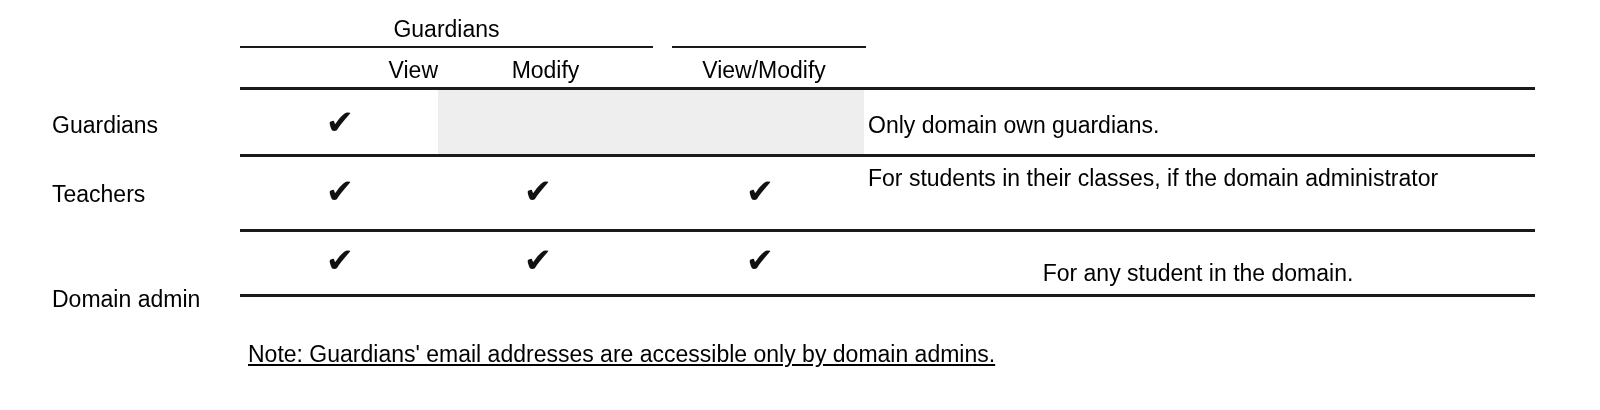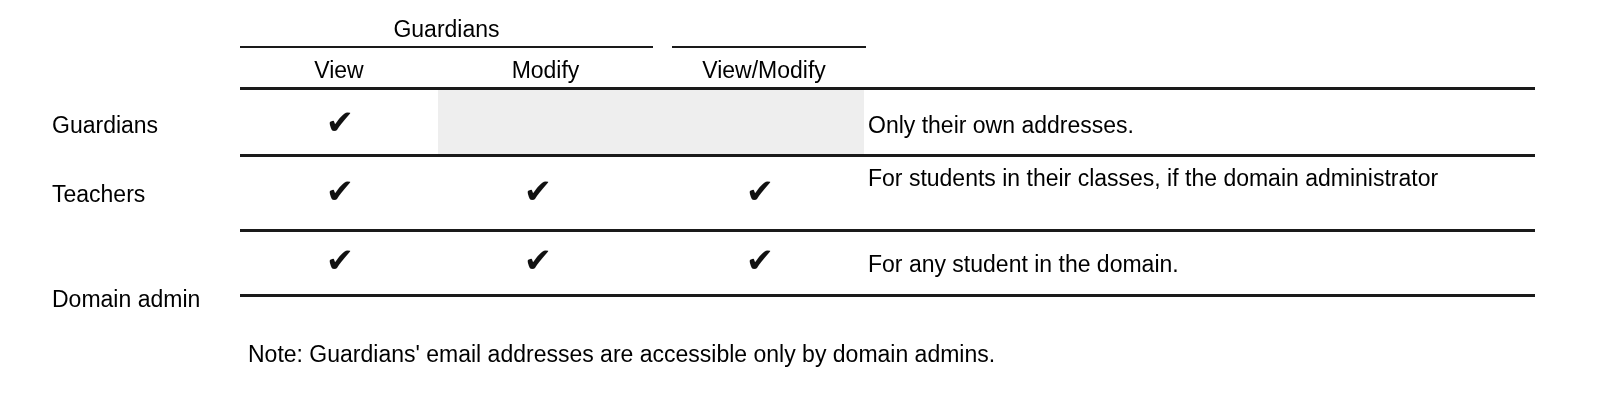--- a/index.html
+++ b/index.html
@@ -86,51 +86,52 @@
   .desc-line { display: block; white-space: nowrap; }
 
   
   .note {
     position: absolute;
     left: 248px;
     top: 340px;
     font-size: 23px;
     line-height: 28px;
     white-space: nowrap;
+    text-decoration: underline;
   }
 </style>
 </head>
 <body>
 
 <div class="permissions-figure">
 
   <div class="group-header" style="left:240px; top:16px; width:413px;">Guardians</div>
 
 
   <div class="rule thin" style="left:240px; top:46px; width:413px;"></div>
   <div class="rule thin" style="left:672px; top:46px; width:194px;"></div>
 
-  <div class="col-header" style="left:240px; top:57px; width:198px;">View</div>
+  <div class="col-header" style="left:240px; top:57px; width:198px;text-align:right;">View</div>
 
   <div class="col-header" style="left:438px; top:57px; width:215px;">Modify</div>
 
   <div class="col-header" style="left:662px; top:57px; width:204px;">View/Modify</div>
 
   <div class="rule" style="left:240px; top:87px; width:1295px;"></div>
 
   <div class="shaded-cell" style="left:438px; top:90px; width:426px; height:64px;"></div>
 
   <div class="row-label" style="top:111px;">Guardians</div>
 
   <div class="check" style="left:310px; top:105px;">✔</div>
   <div class="check" style="left:508px; top:105px;"></div>
   <div class="check" style="left:730px; top:105px;"></div>
 
   <div class="desc" style="top:110px;">
-    <span class="desc-line">Only their own addresses.</span>
+    <span class="desc-line">Only domain own guardians.</span>
   </div>
 
   <div class="rule" style="left:240px; top:154px; width:1295px;"></div>
 
   <div class="row-label" style="top:180px;text-align:right;">Teachers</div>
 
   <div class="check" style="left:310px; top:174px;">✔</div>
   <div class="check" style="left:508px; top:174px;">✔</div>
   <div class="check" style="left:730px; top:174px;">✔</div>
 
@@ -139,21 +140,21 @@
   </div>
 
   <div class="rule" style="left:240px; top:229px; width:1295px;"></div>
 
   <div class="row-label" style="top:249px;margin-top:36px;">Domain admin</div>
 
   <div class="check" style="left:310px; top:243px;">✔</div>
   <div class="check" style="left:508px; top:243px;">✔</div>
   <div class="check" style="left:730px; top:243px;">✔</div>
 
-  <div class="desc" style="top:249px;">
+  <div class="desc" style="top:258px;text-align:center;">
     <span class="desc-line">For any student in the domain.</span>
   </div>
 
   <div class="rule" style="left:240px; top:294px; width:1295px;"></div>
 
   <div class="note">Note: Guardians' email addresses are accessible only by domain admins.</div>
 
 </div>
 
 </body></html>

